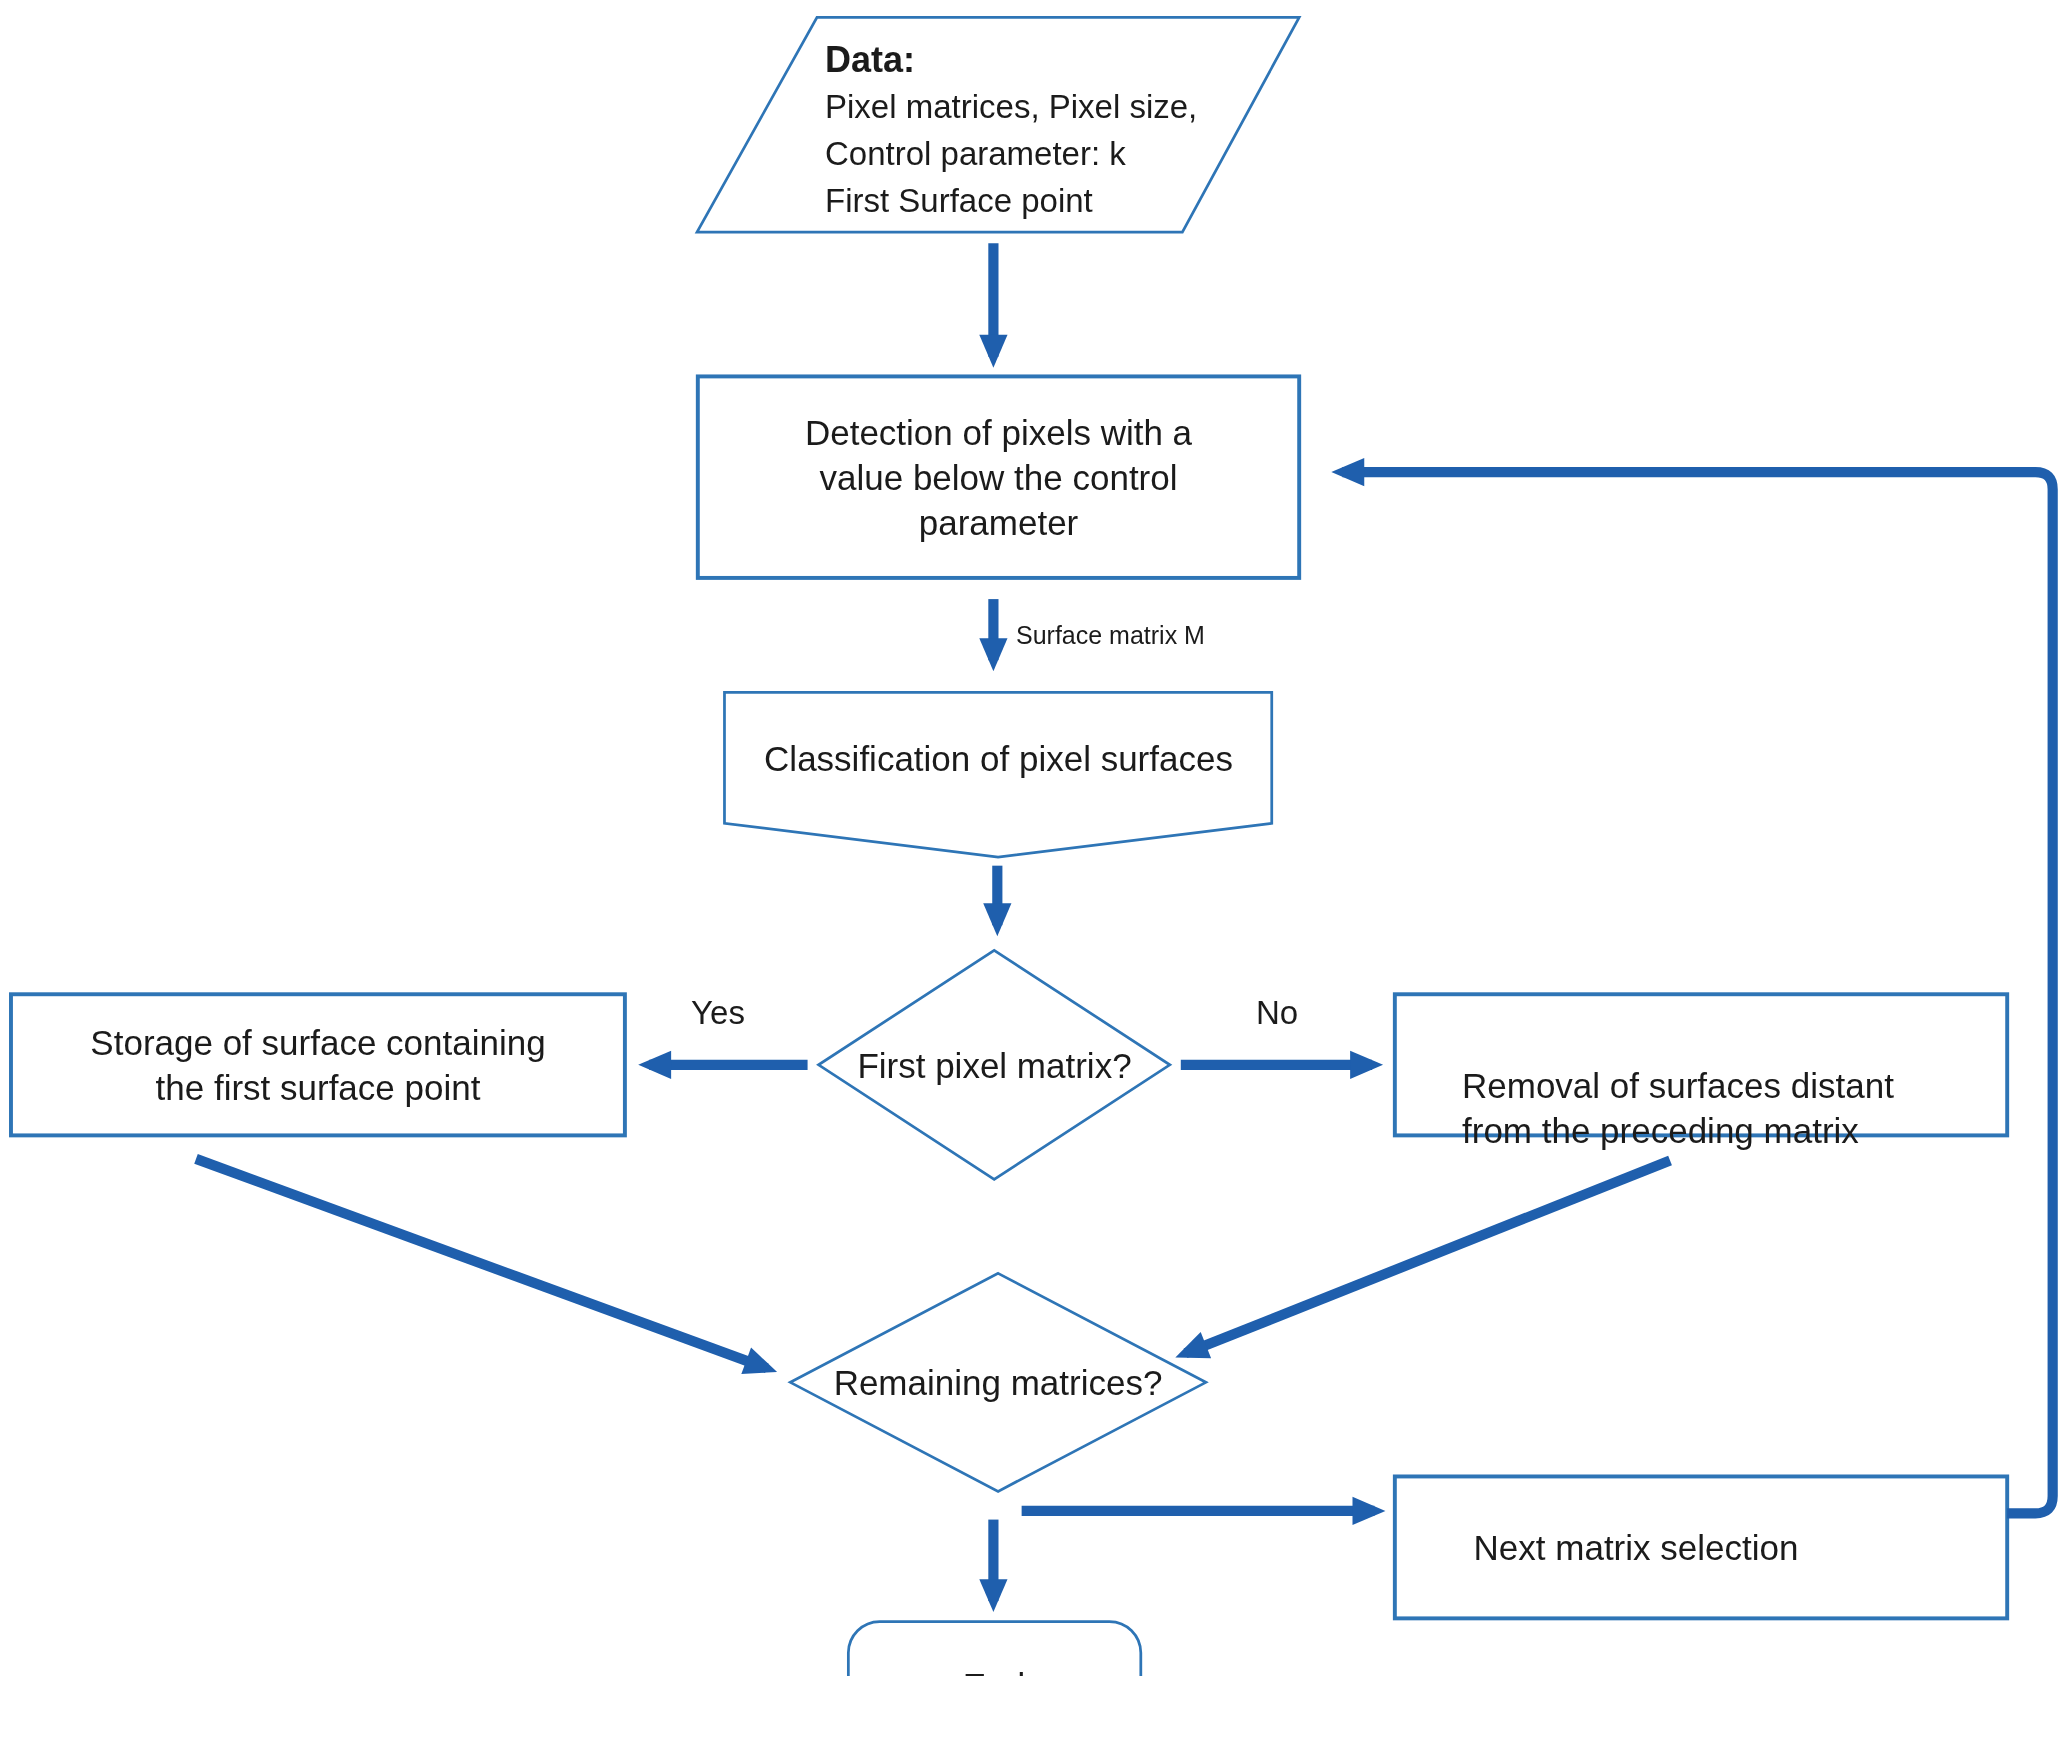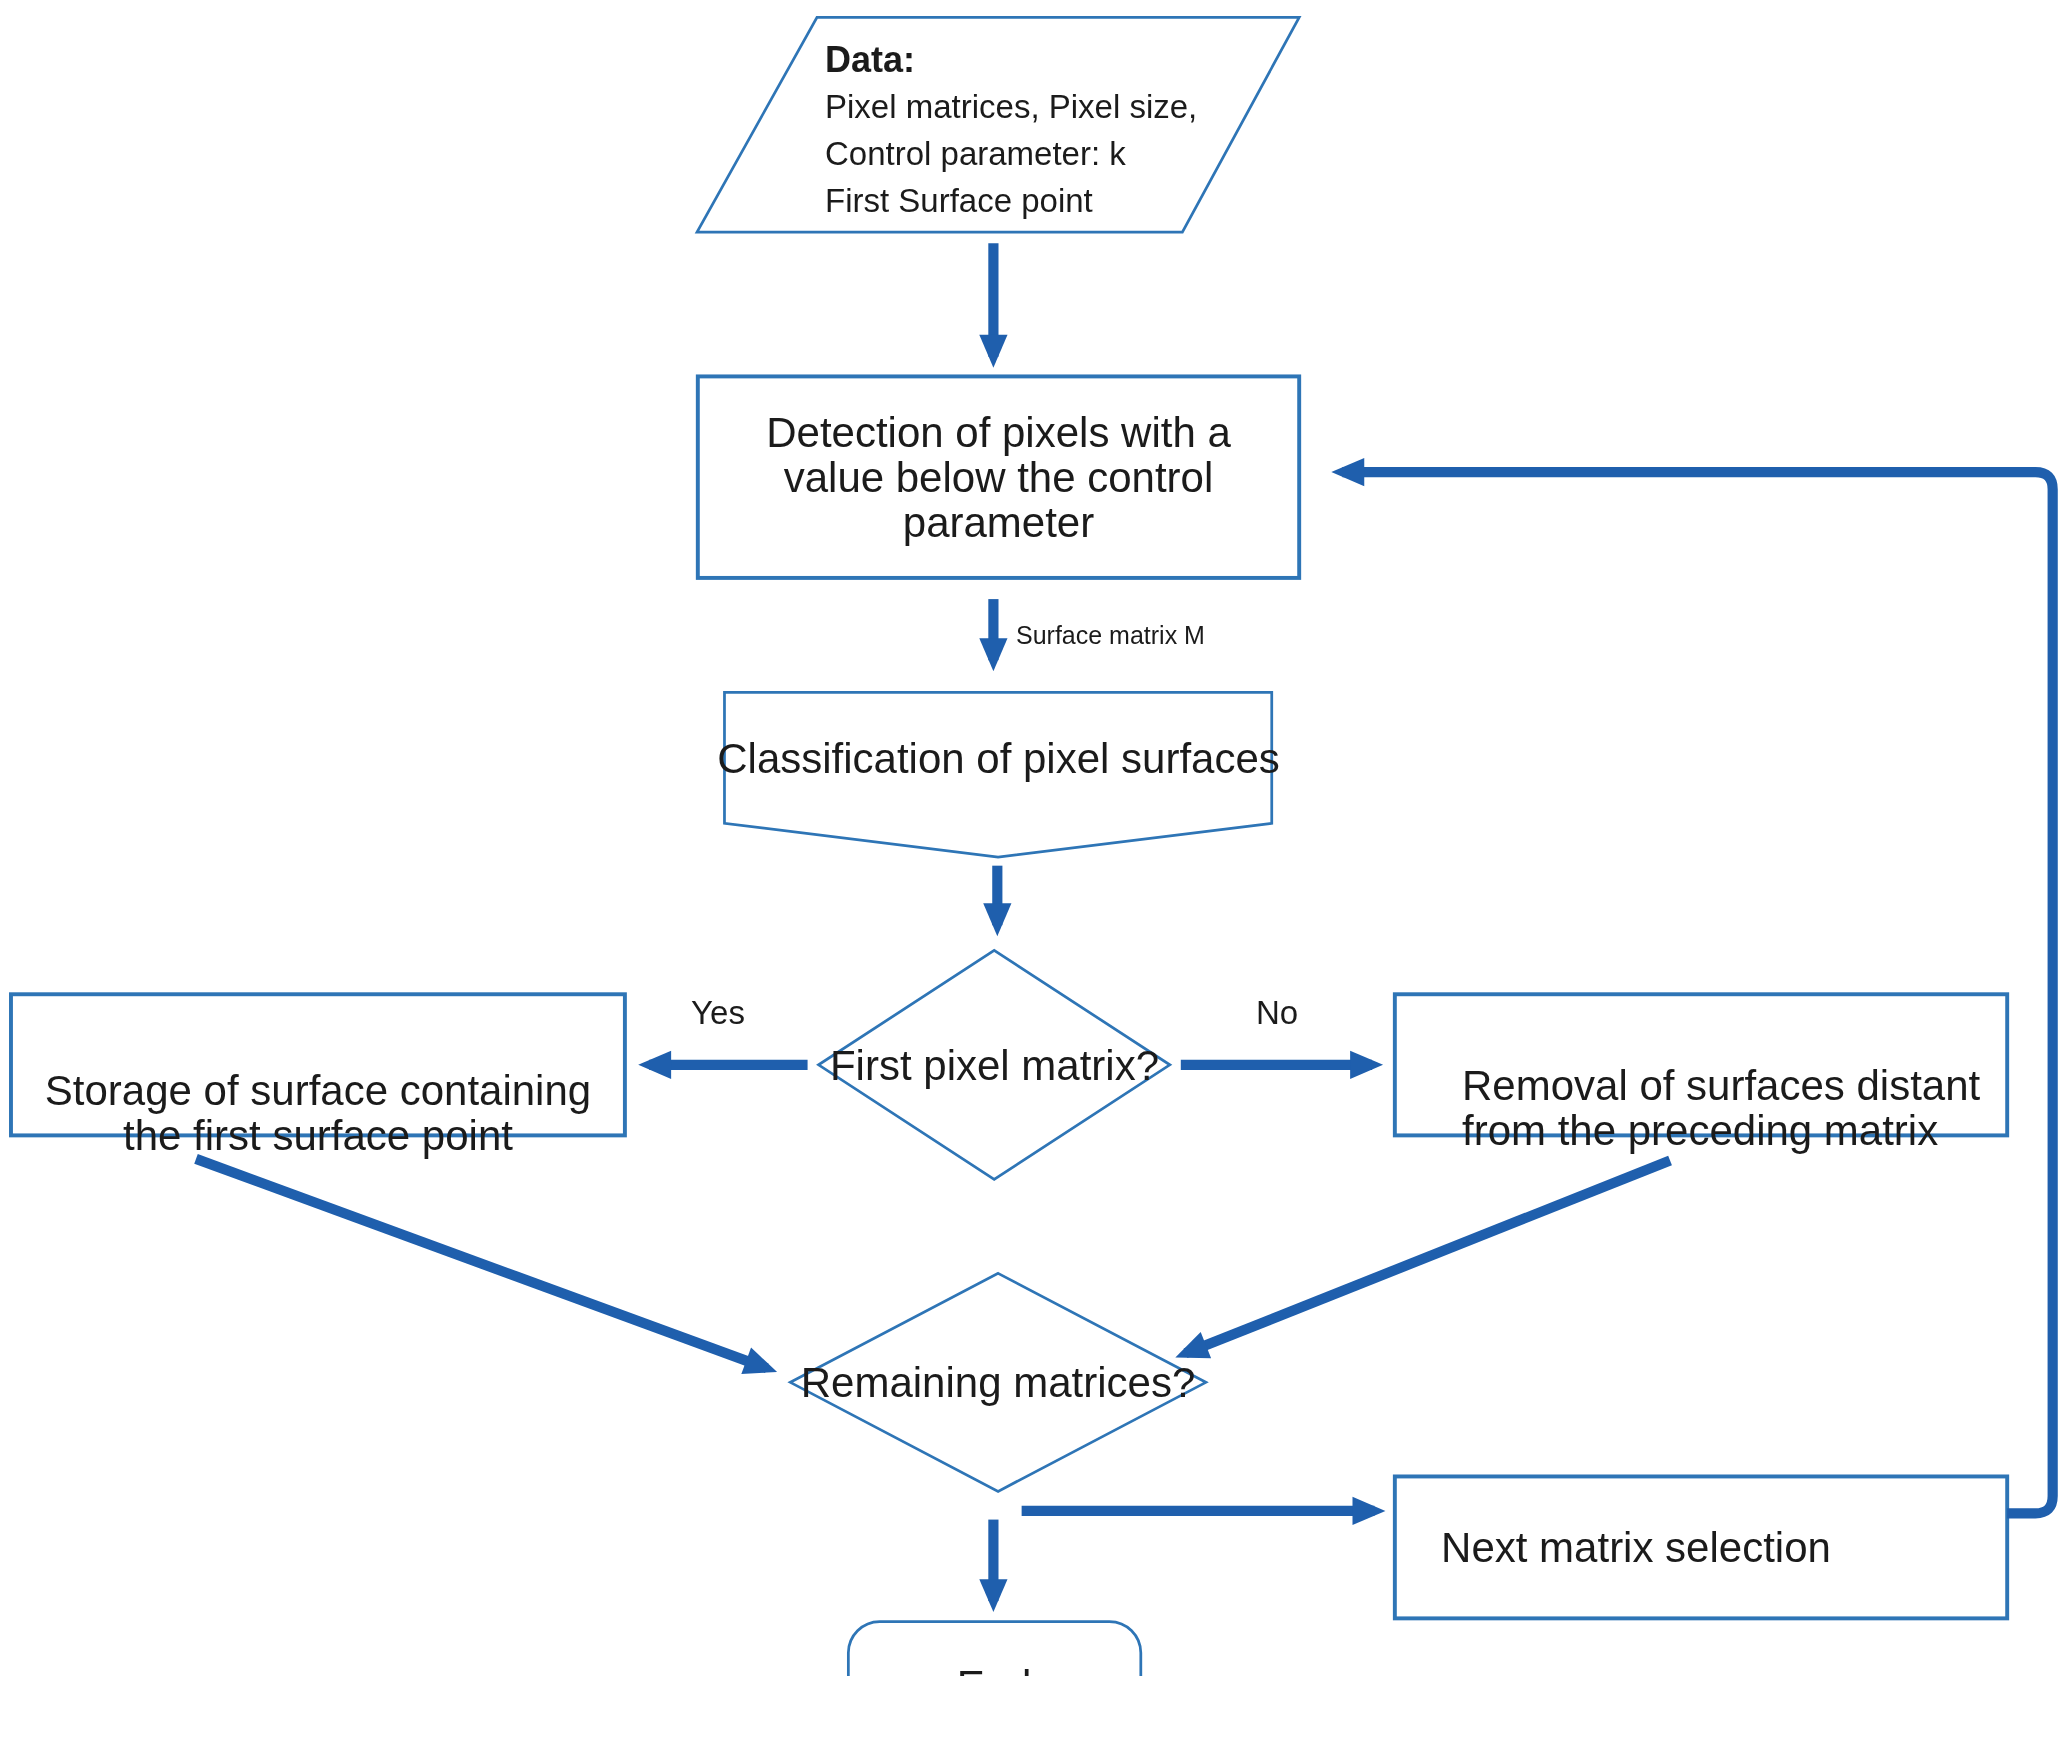--- a/index.html
+++ b/index.html
@@ -23,21 +23,21 @@
   .shape.thin{stroke-width:3.5px;}
   .shape.thick{stroke-width:5px;}
   .arrow{stroke:var(--arrow);stroke-width:13px;fill:none;stroke-linejoin:round;}
   .ah{fill:var(--arrow);}
   .label{
     position:absolute;
     display:flex;
     align-items:center;
     justify-content:center;
     text-align:center;
-    font-size:42px;
+    font-size:35px;
     line-height:45px;
     color:var(--text);
     white-space:nowrap;
   }
   .label.multi{flex-direction:column;}
   .label.left-align{align-items:flex-start;text-align:left;margin-top:43px;}
   .edge-label{font-size:25px;}
   .small-label{font-size:33px;}
   .para-text{
     position:absolute;
@@ -98,21 +98,21 @@
   <div class="label edge-label" style="left:1016px;top:613px;height:44px;">Surface matrix M</div>
 
   <div class="label" style="left:725px;top:692px;width:547px;height:133px;">Classification of pixel surfaces</div>
 
   <div class="label" style="left:819px;top:1040px;width:351px;height:50px;">First pixel matrix?</div>
 
   <div class="label small-label" style="left:663px;top:990px;width:110px;height:44px;">Yes</div>
 
   <div class="label small-label" style="left:1222px;top:990px;width:110px;height:44px;">No</div>
 
-  <div class="label multi" style="left:11px;top:994px;width:614px;height:141px;margin-top:48px;">
+  <div class="label multi" style="left:11px;top:994px;width:614px;height:141px;">
     <div>Storage of surface containing</div>
     <div>the first surface point</div>
   </div>
 
   <div class="label multi left-align" style="left:1395px;top:994px;width:612px;height:141px;padding-left:67px;box-sizing:border-box;">
     <div>Removal of surfaces distant</div>
     <div>from the preceding matrix</div>
   </div>
 
   <div class="label" style="left:790px;top:1357px;width:416px;height:50px;">Remaining matrices?</div>

